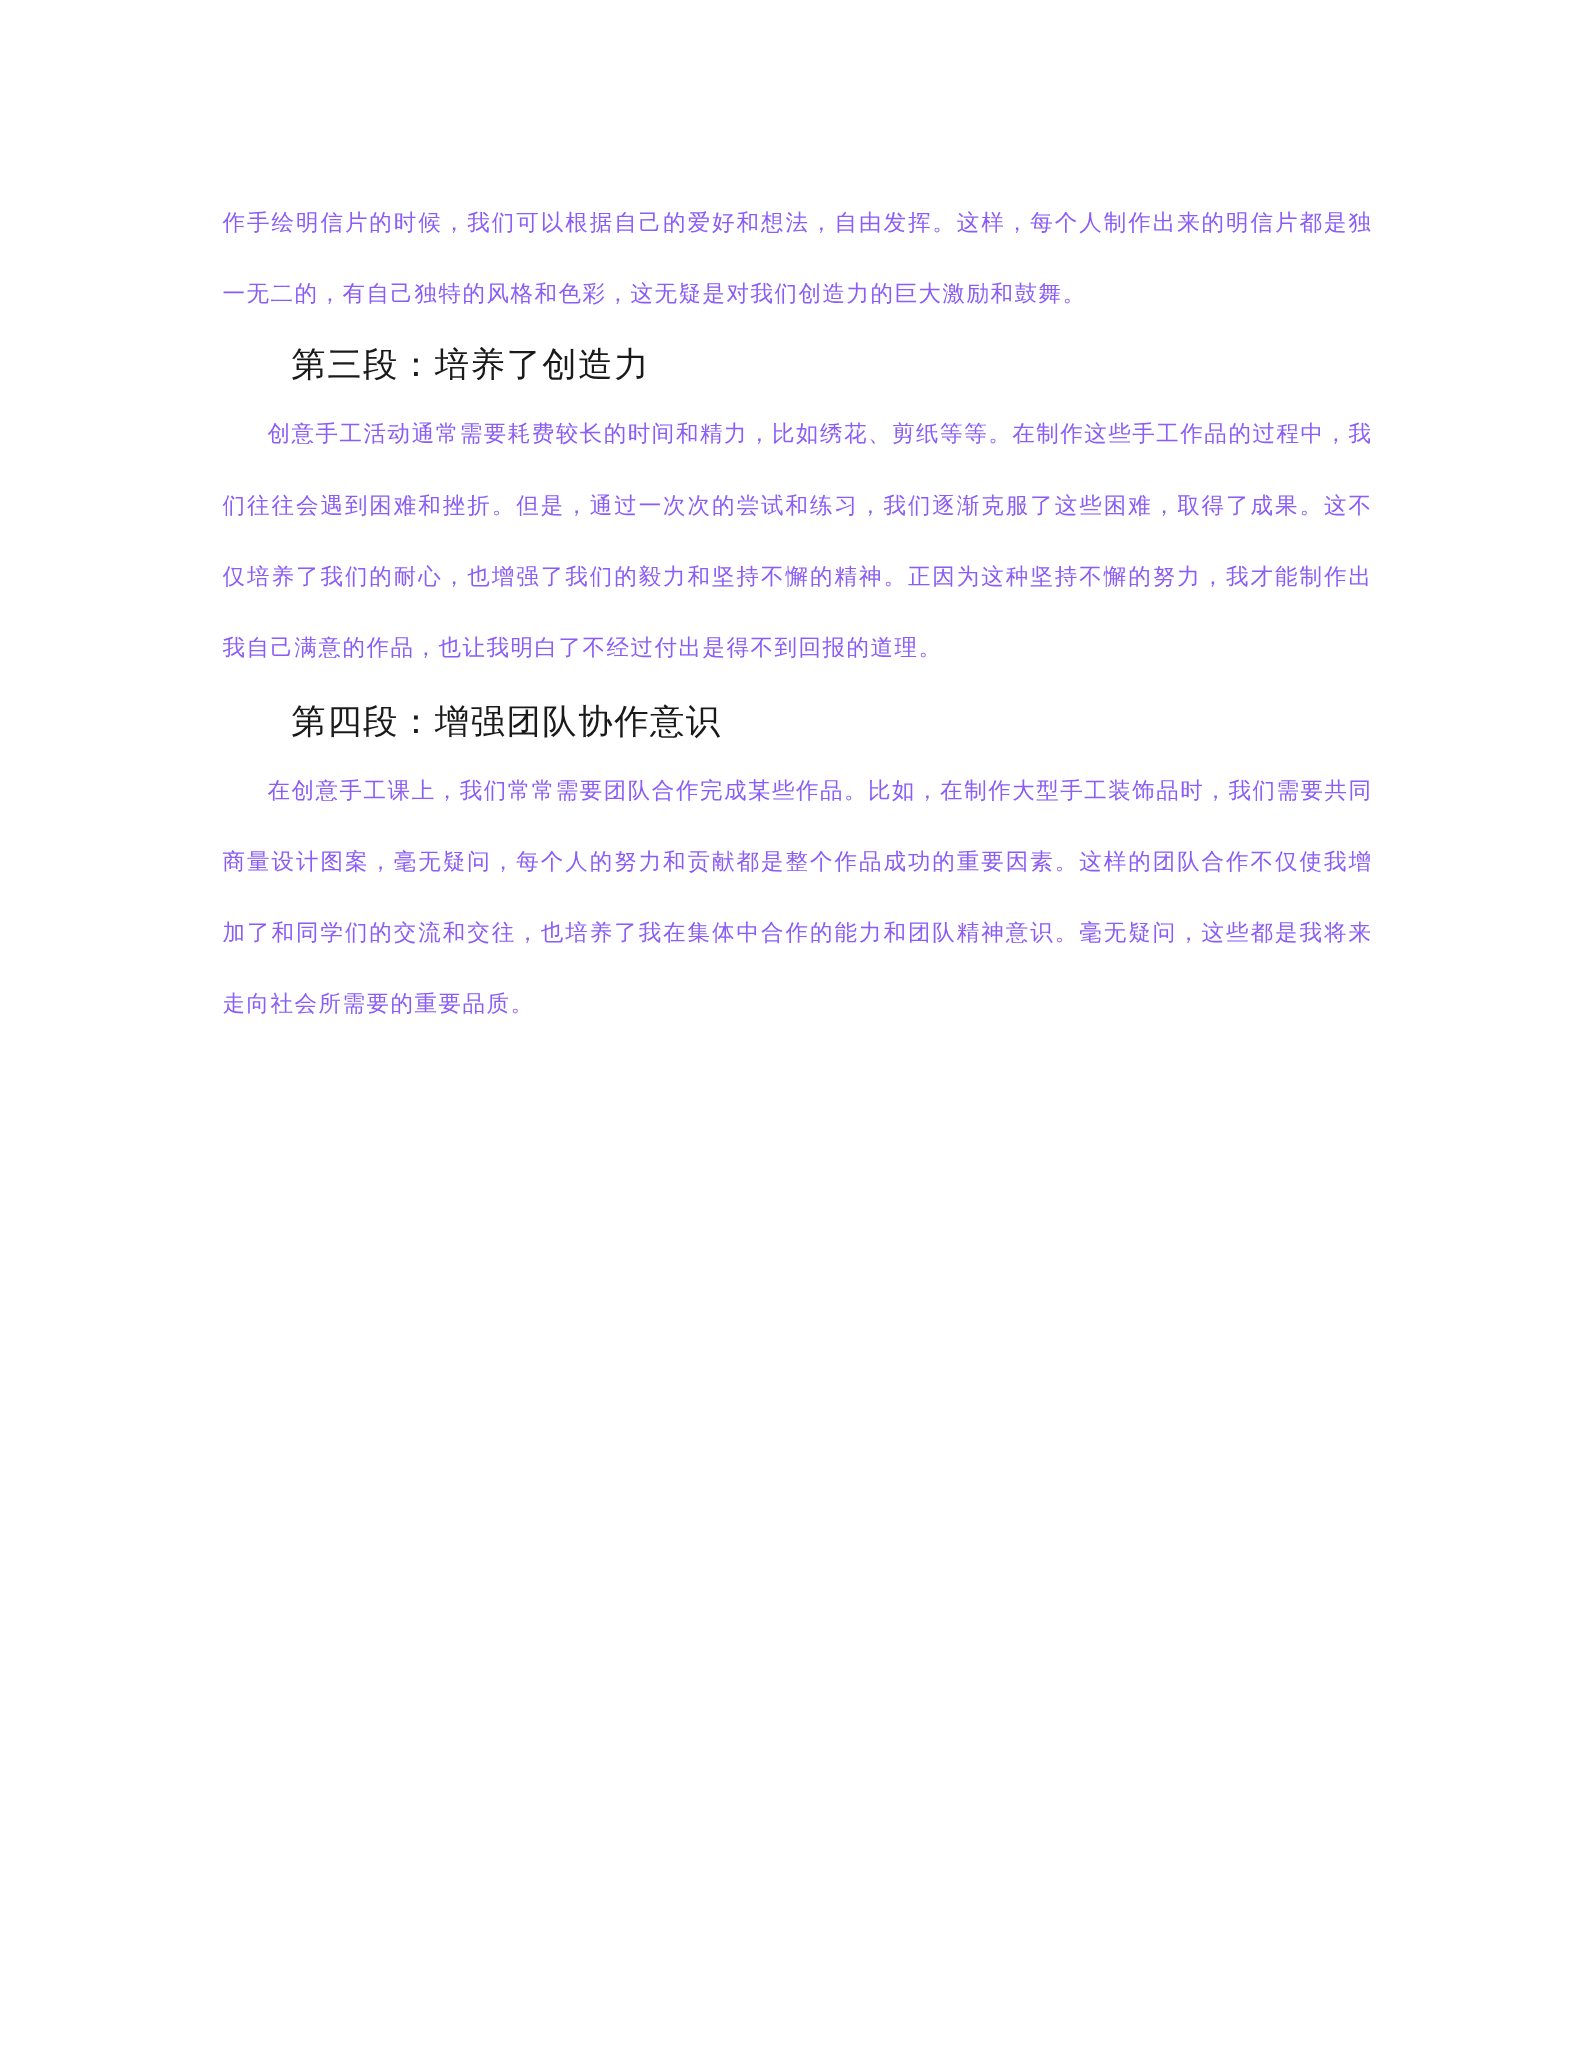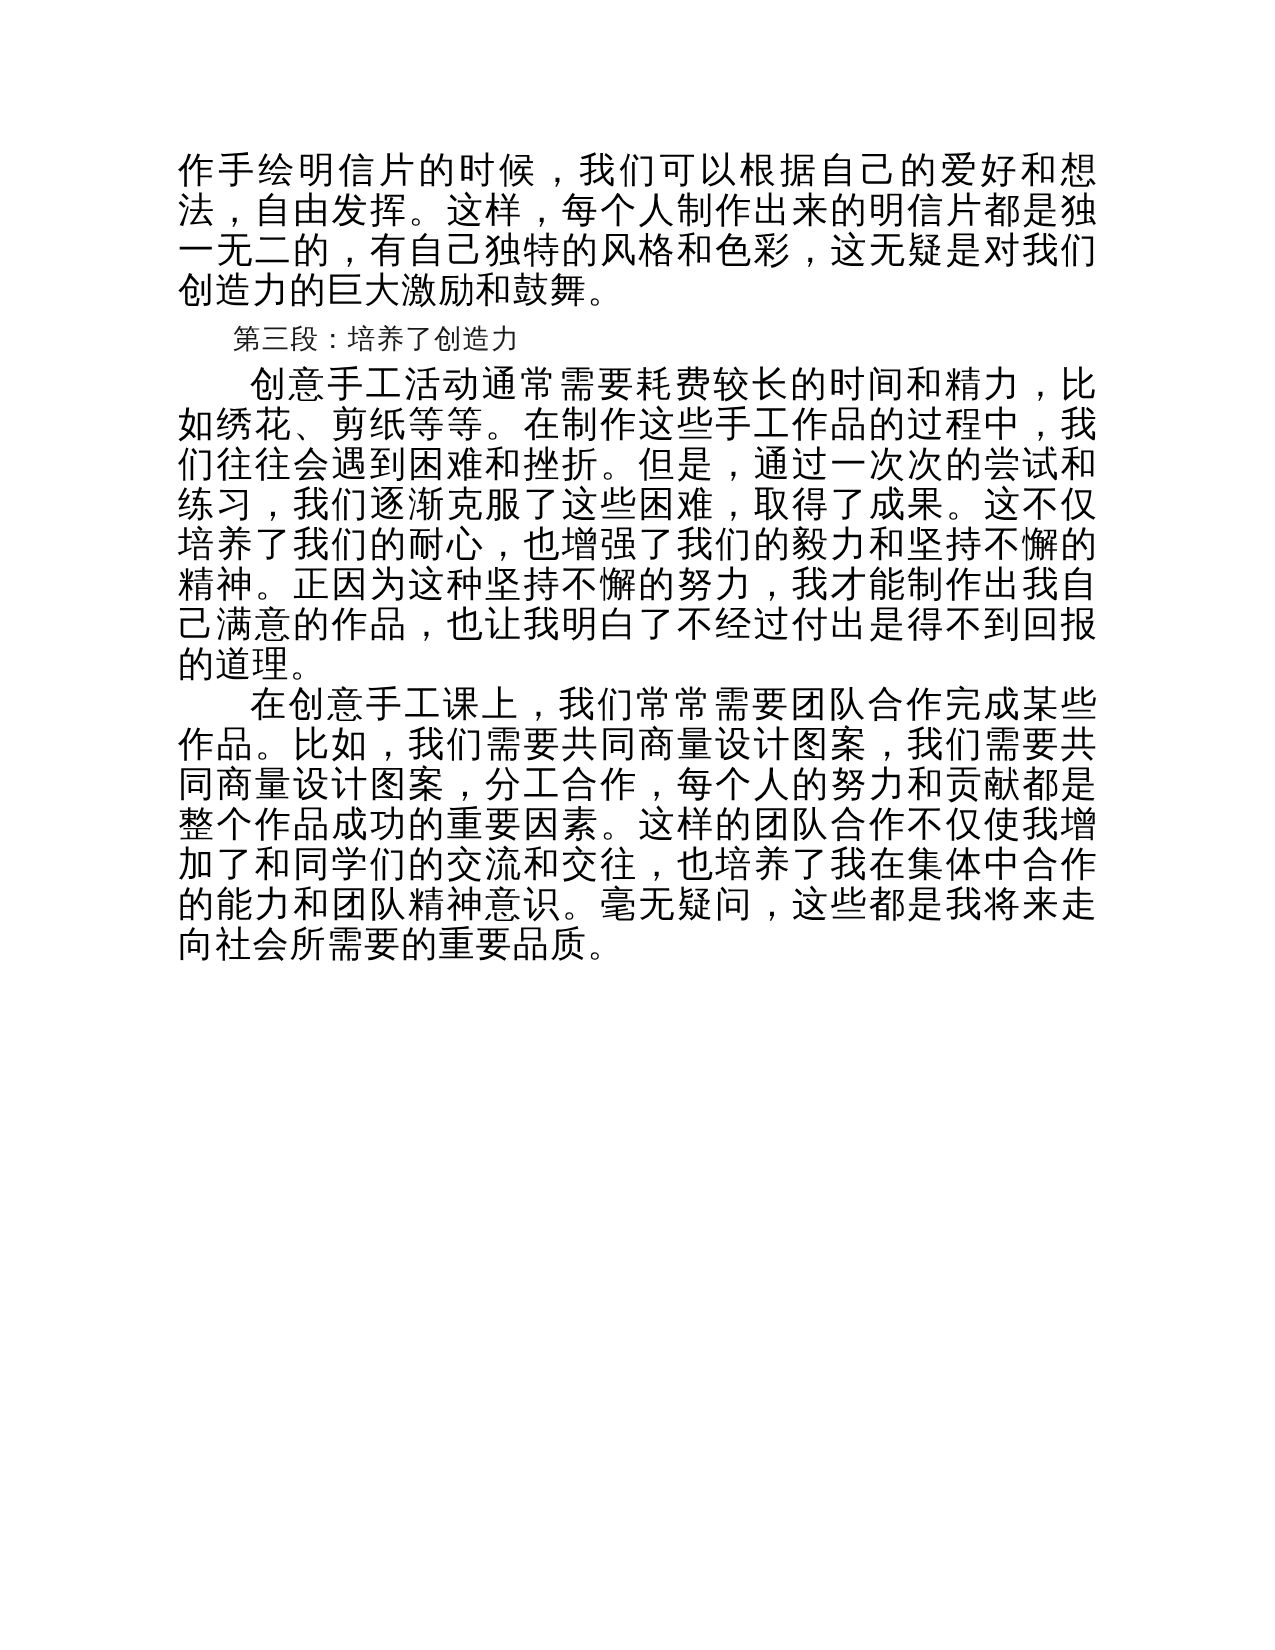--- a/index.html
+++ b/index.html
@@ -19,27 +19,27 @@
     width: 1275px;
     height: 1650px;
     box-sizing: border-box;
     padding: 150px 178px 0 178px;
     background: #ffffff;
   }
   .doc-body {
     width: 920px;
   }
   .para {
-    font-size: 36px;
-    line-height: 40px;
+    font-size: 18px;
+    line-height: 57px;
     letter-spacing: 1.2px;
     text-align: justify;
     text-justify: inter-character;
     margin: 0;
-    color: #000000;
+    color: #8b5cf6;
   }
   .para.indent {
     text-indent: 2em;
     font-family: Liberation Mono, monospace;
   }
   .heading {
     font-size: 27.5px;
     line-height: 57px;
     letter-spacing: 1.2px;
     margin: 0;
@@ -53,19 +53,20 @@
 
 <div class="page">
   <div class="doc-body">
 
     <p class="para">作手绘明信片的时候，我们可以根据自己的爱好和想法，自由发挥。这样，每个人制作出来的明信片都是独一无二的，有自己独特的风格和色彩，这无疑是对我们创造力的巨大激励和鼓舞。</p>
 
     <p class="heading">第三段：培养了创造力</p>
 
     <p class="para indent">创意手工活动通常需要耗费较长的时间和精力，比如绣花、剪纸等等。在制作这些手工作品的过程中，我们往往会遇到困难和挫折。但是，通过一次次的尝试和练习，我们逐渐克服了这些困难，取得了成果。这不仅培养了我们的耐心，也增强了我们的毅力和坚持不懈的精神。正因为这种坚持不懈的努力，我才能制作出我自己满意的作品，也让我明白了不经过付出是得不到回报的道理。</p>
 
+    <p class="heading">第四段：增强团队协作意识</p>
 
-    <p class="para indent">在创意手工课上，我们常常需要团队合作完成某些作品。比如，我们需要共同商量设计图案，我们需要共同商量设计图案，分工合作，每个人的努力和贡献都是整个作品成功的重要因素。这样的团队合作不仅使我增加了和同学们的交流和交往，也培养了我在集体中合作的能力和团队精神意识。毫无疑问，这些都是我将来走向社会所需要的重要品质。</p>
+    <p class="para indent">在创意手工课上，我们常常需要团队合作完成某些作品。比如，在制作大型手工装饰品时，我们需要共同商量设计图案，毫无疑问，每个人的努力和贡献都是整个作品成功的重要因素。这样的团队合作不仅使我增加了和同学们的交流和交往，也培养了我在集体中合作的能力和团队精神意识。毫无疑问，这些都是我将来走向社会所需要的重要品质。</p>
 
 
 
   </div>
 </div>
 
 </body></html>

